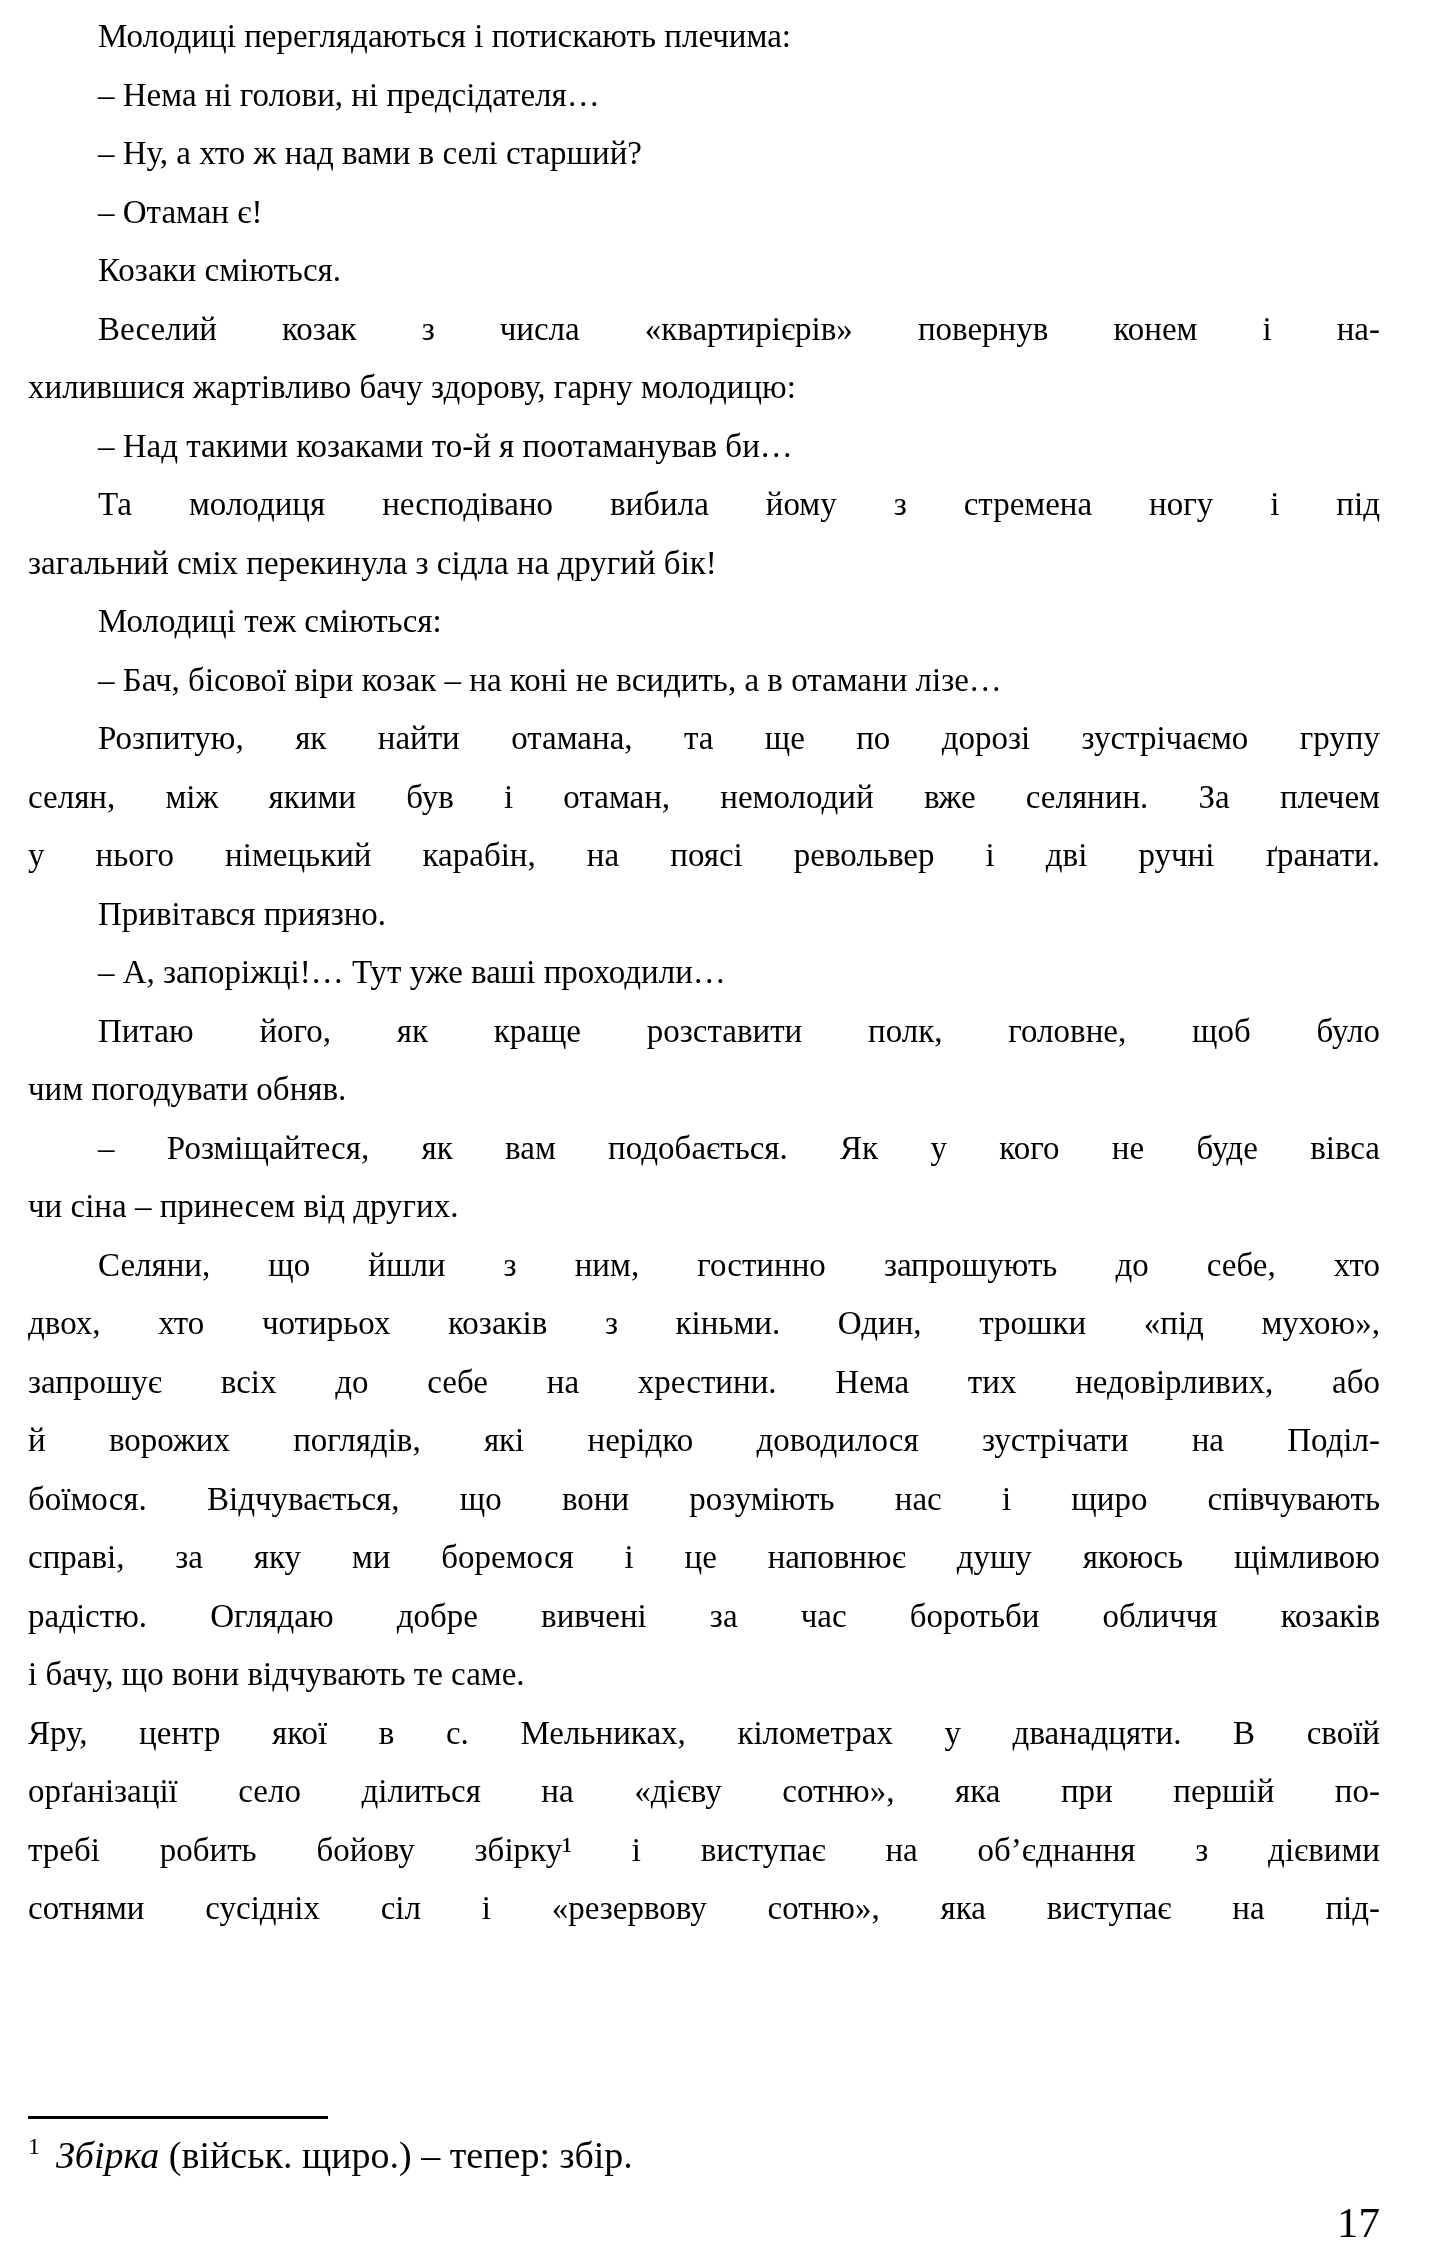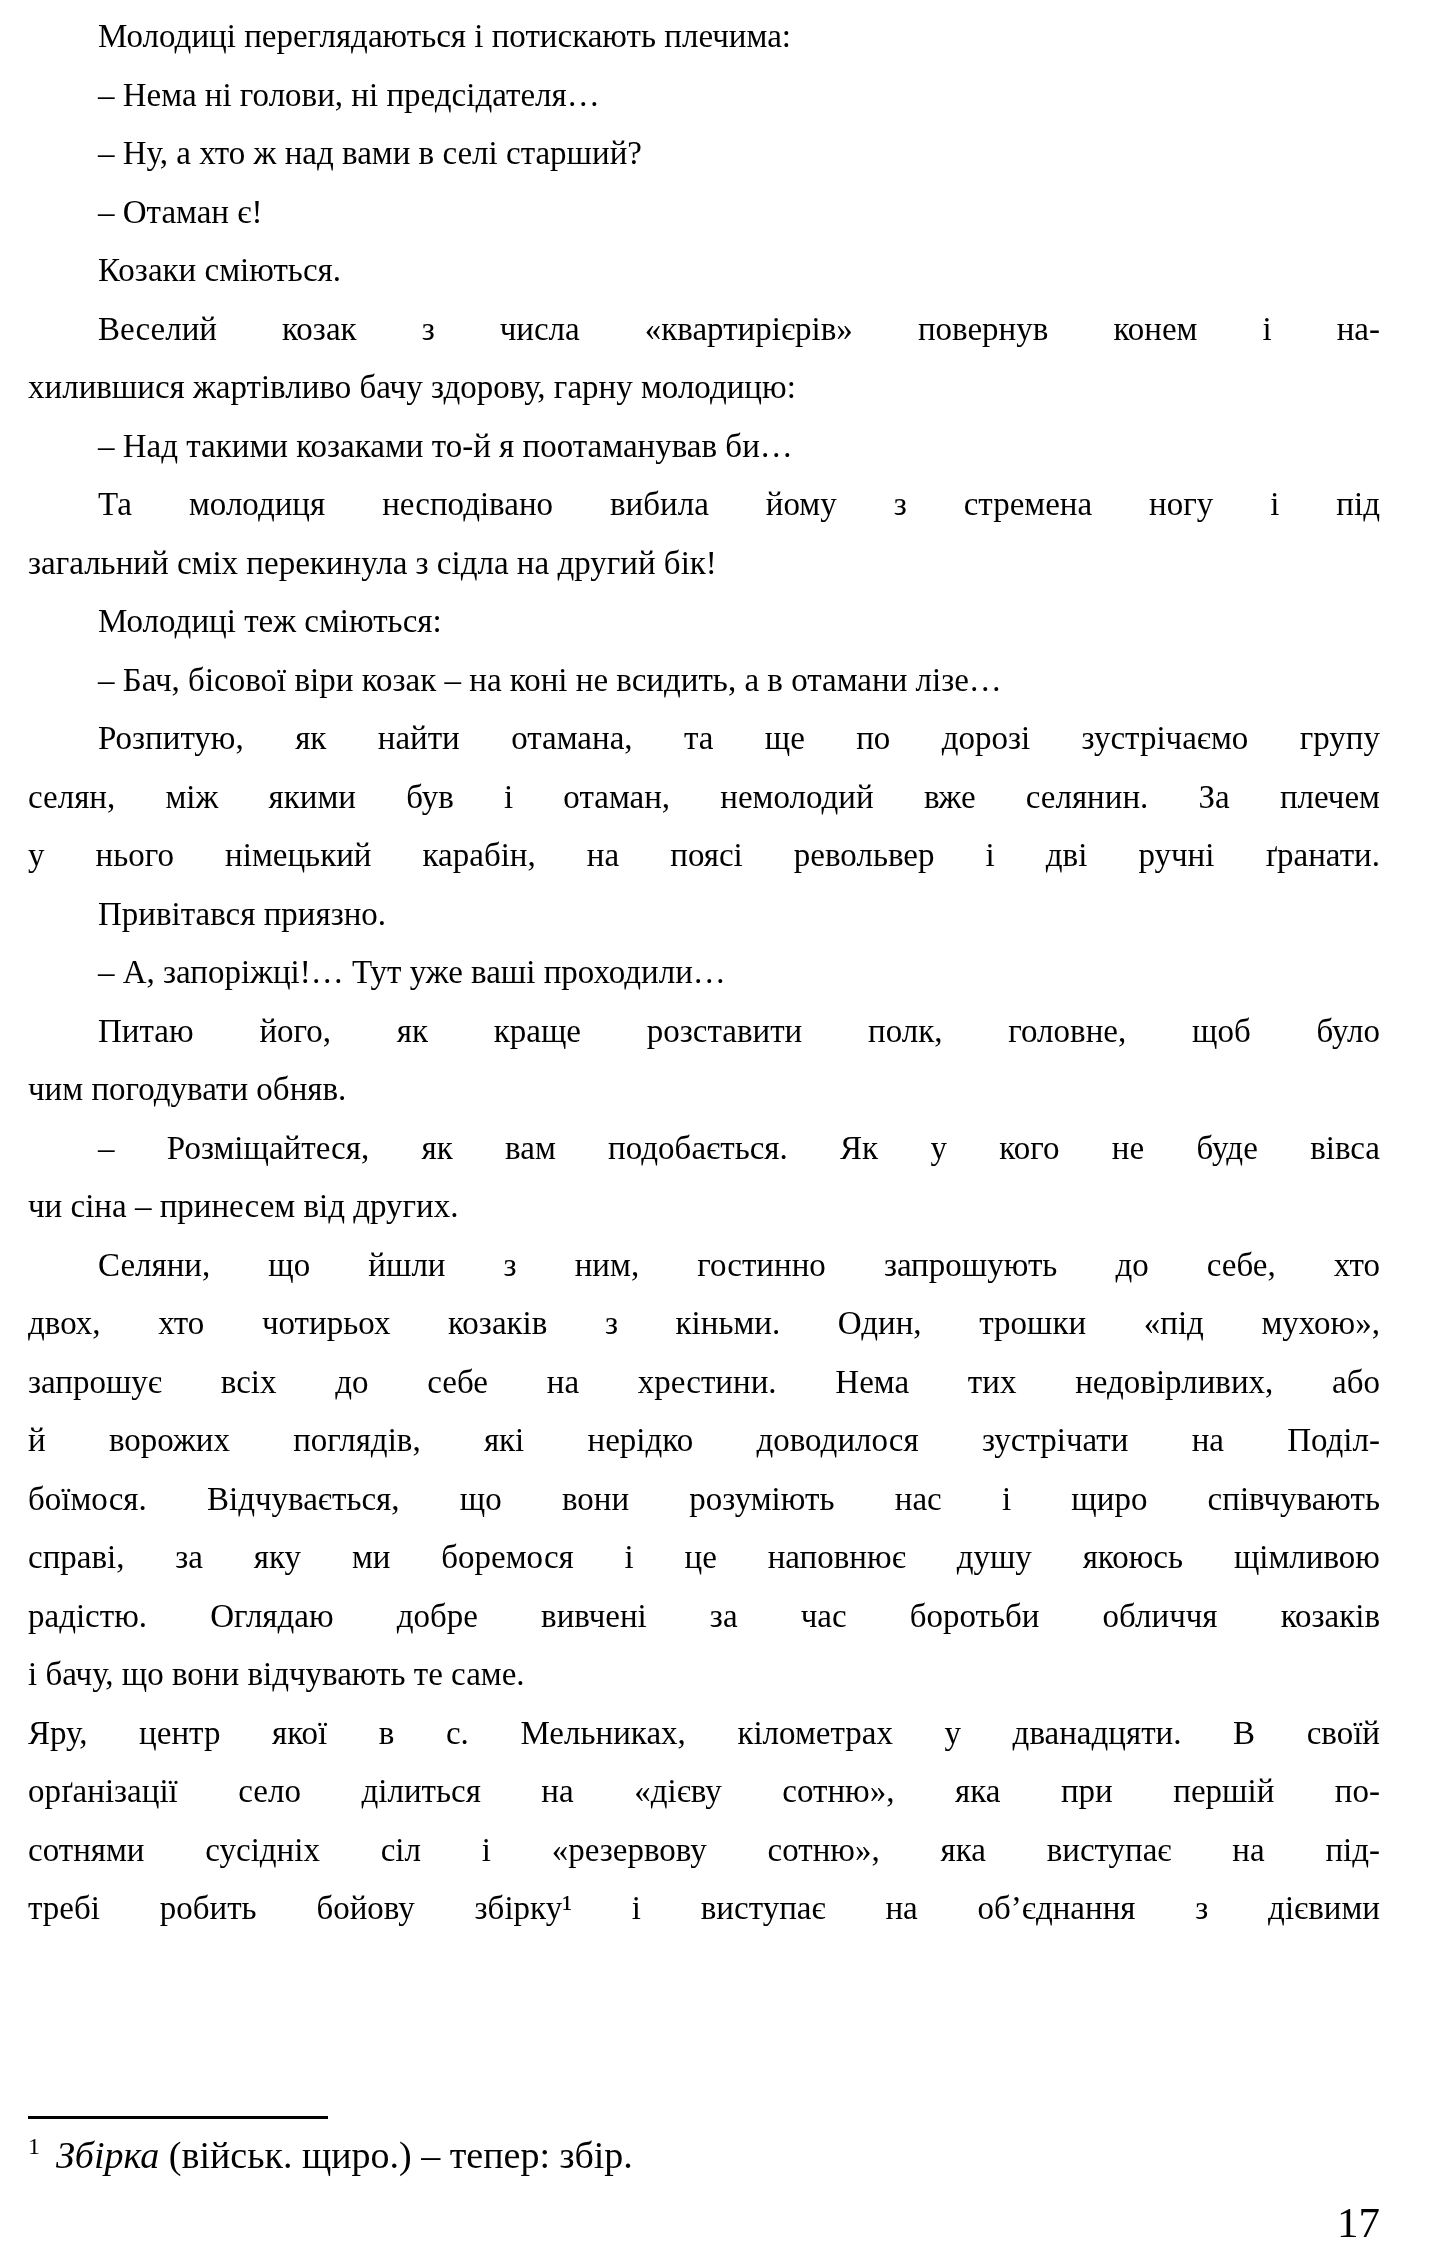--- a/index.html
+++ b/index.html
@@ -131,22 +131,22 @@
       <div class="line stretch">запрошує всіх до себе на хрестини. Нема тих недовірливих, або</div>
       <div class="line stretch">й ворожих поглядів, які нерідко доводилося зустрічати на Поділ-</div>
       <div class="line stretch">боїмося. Відчувається, що вони розуміють нас і щиро співчувають</div>
       <div class="line stretch">справі, за яку ми боремося і це наповнює душу якоюсь щімливою</div>
       <div class="line stretch">радістю. Оглядаю добре вивчені за час боротьби обличчя козаків</div>
       <div class="line">і бачу, що вони відчувають те саме.</div>
     </div>
     <div class="para indent">
       <div class="line stretch">Яру, центр якої в с. Мельниках, кілометрах у дванадцяти. В своїй</div>
       <div class="line stretch">орґанізації село ділиться на «дієву сотню», яка при першій по-</div>
+      <div class="line stretch">требі робить бойову збірку¹ і виступає на об’єднання з дієвими</div>
       <div class="line stretch">сотнями сусідніх сіл і «резервову сотню», яка виступає на під-</div>
-      <div class="line stretch">требі робить бойову збірку¹ і виступає на об’єднання з дієвими</div>
     </div>
   </div>
 
 <div class="footnote-rule"></div>
 
 <div class="footnote">
   <sup>1</sup><span class="term">Збірка</span><span> (військ. щиро.) – тепер: збір.</span>
 </div>
 
 <div class="page-number">17</div>

